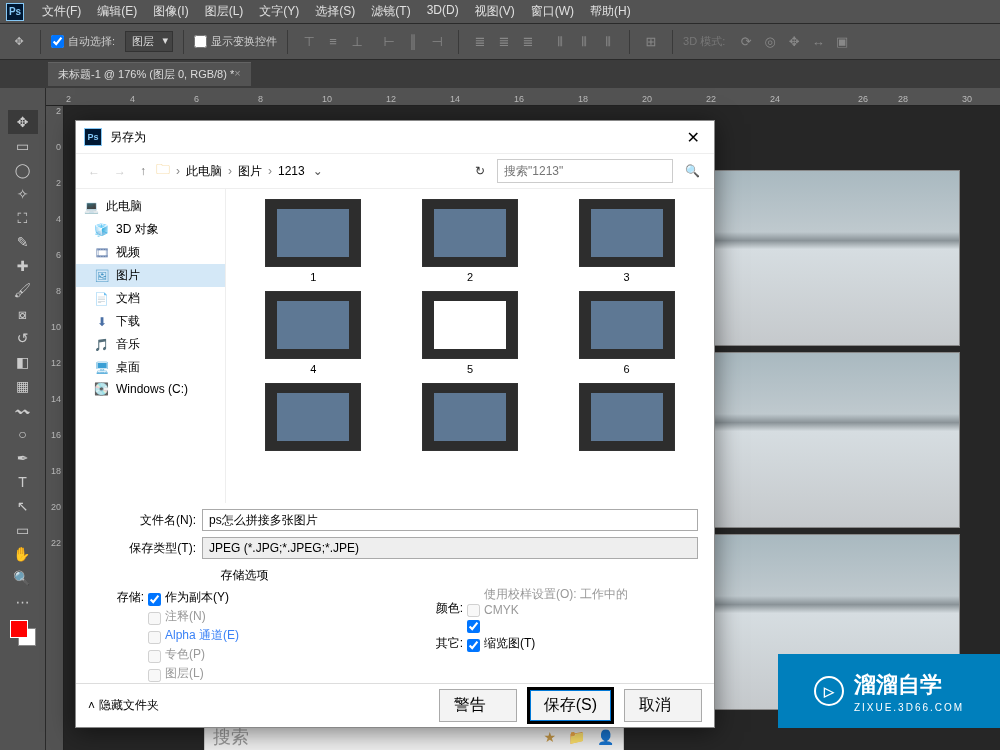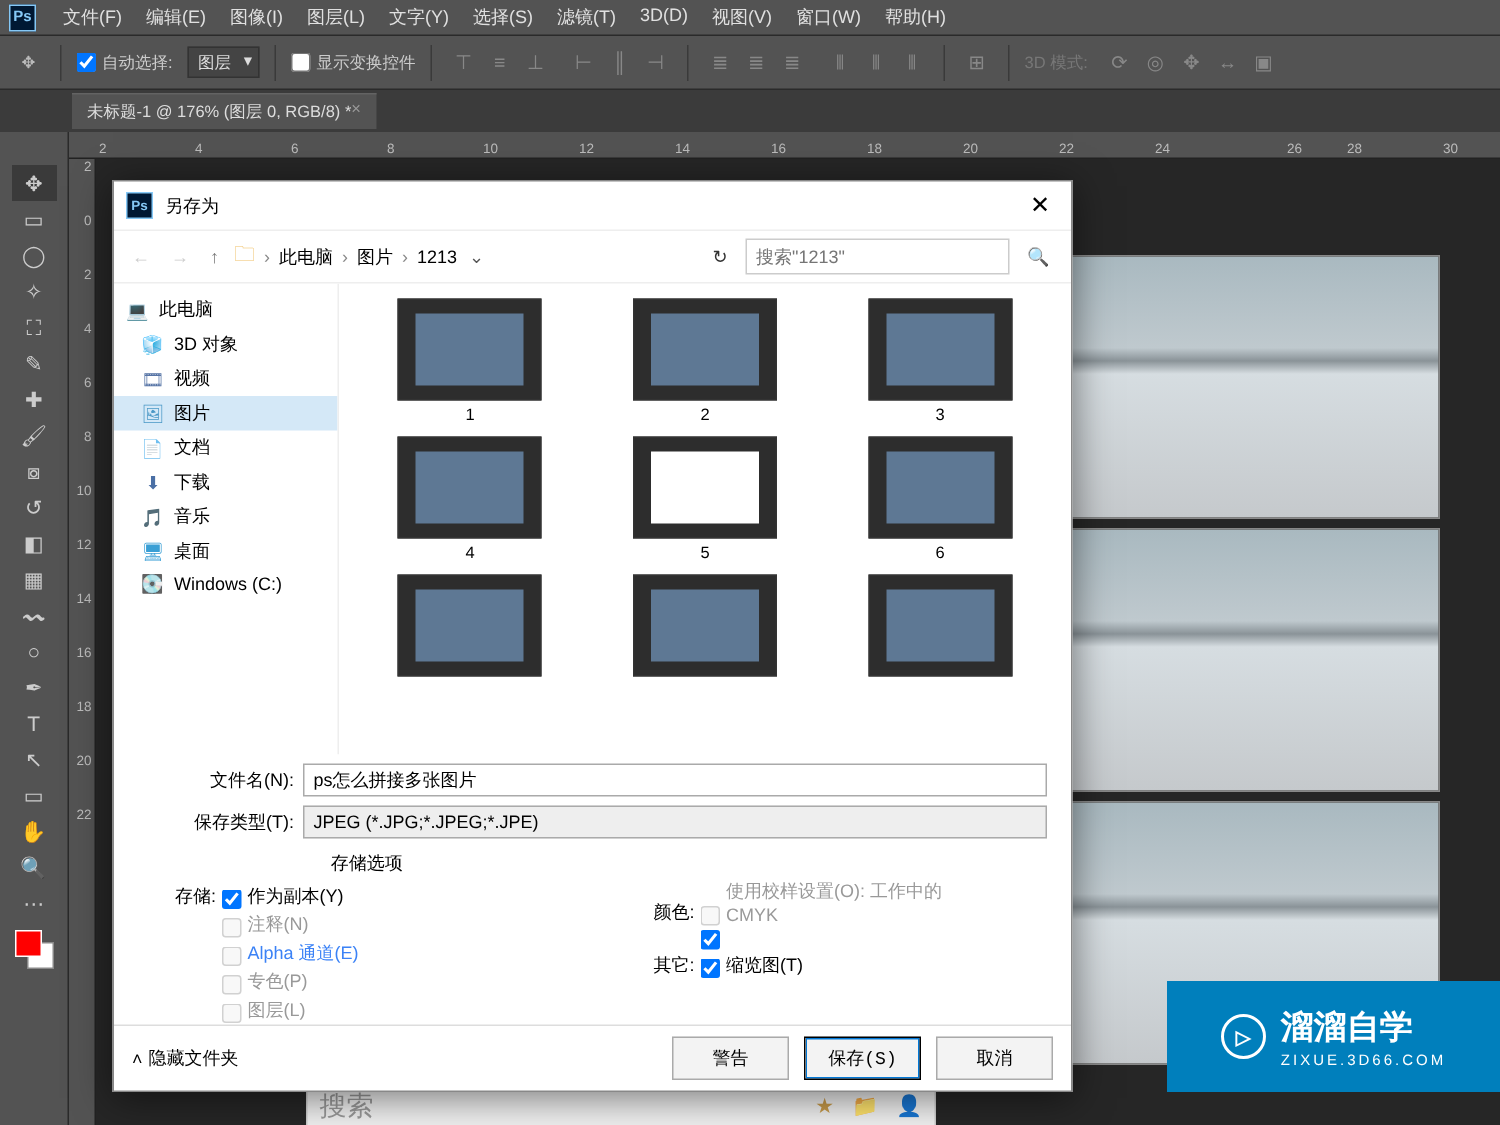--- a/index.html
+++ b/index.html
@@ -103,22 +103,22 @@
   .opts-title { font-weight: normal; text-align: center; margin-bottom: 4px; }
   .opts-row { display: flex; align-items: flex-end; gap: 4px; padding: 1px 0 1px 56px;}
   .opts-col.right .opts-row { padding-left: 12px;}
   .opts-col.right .grp-label { width:46px; text-align:right; display:inline-block;}
   .opts-link { color: #0066cc; }
   .cb { width:13px; height:13px; margin-top:1px;}
 
   .dlg-footer { height: 44px; border-top: 1px solid #ddd; display: flex; align-items: center; padding: 0 12px; gap: 10px; }
   .hide-folders { cursor: pointer; display:flex; align-items:center; gap:4px;}
   .dlg-footer .spacer { flex: 1; }
-  .btn { min-width: 78px; padding: 5px 14px; border: 1px solid #aaa; background: #f3f3f3; cursor: pointer; text-align:center; font-size:12px;font-family:Liberation Mono, monospace;}
-  .btn.primary { border: 1px solid #000000; box-shadow: 0 0 0 1px #0078d7 inset;}
+  .btn { min-width: 78px; padding: 5px 14px; border: 1px solid #aaa; background: #f3f3f3; cursor: pointer; text-align:left; font-size:16px;}
+  .btn.primary { border: 3px solid #000000; box-shadow: 0 0 0 1px #0078d7 inset;}
 </style>
 </head>
 <body>
 
 <div class="menubar">
   <div class="ps-logo">Ps</div>
   <div id="menu-items" style="display: flex;">
       <span class="menu-item">文件(F)</span>
       <span class="menu-item">编辑(E)</span>
       <span class="menu-item">图像(I)</span>

